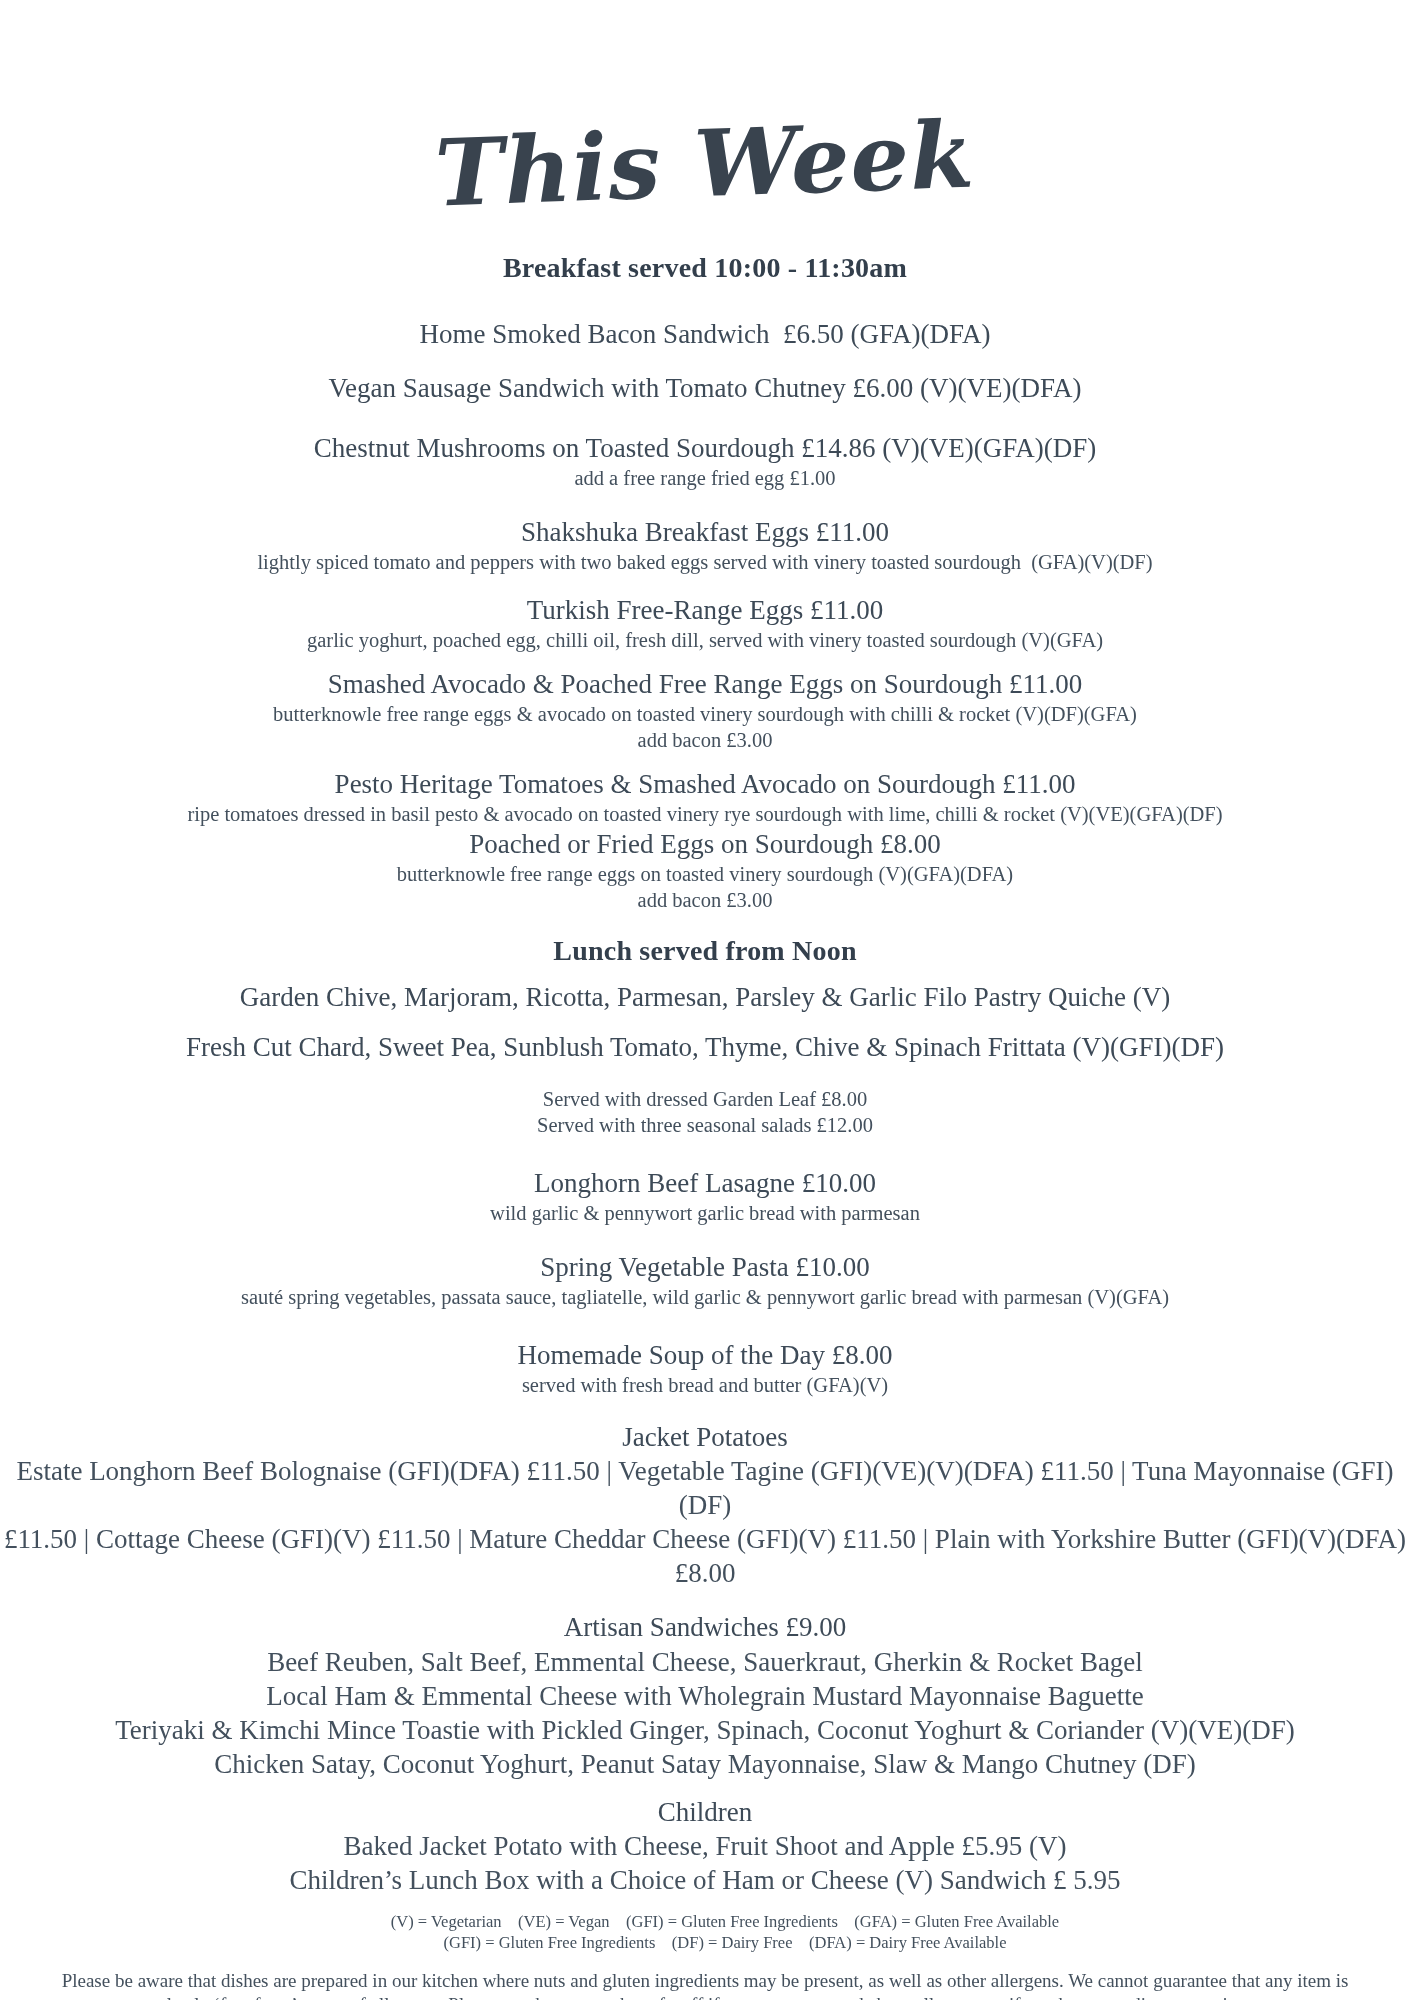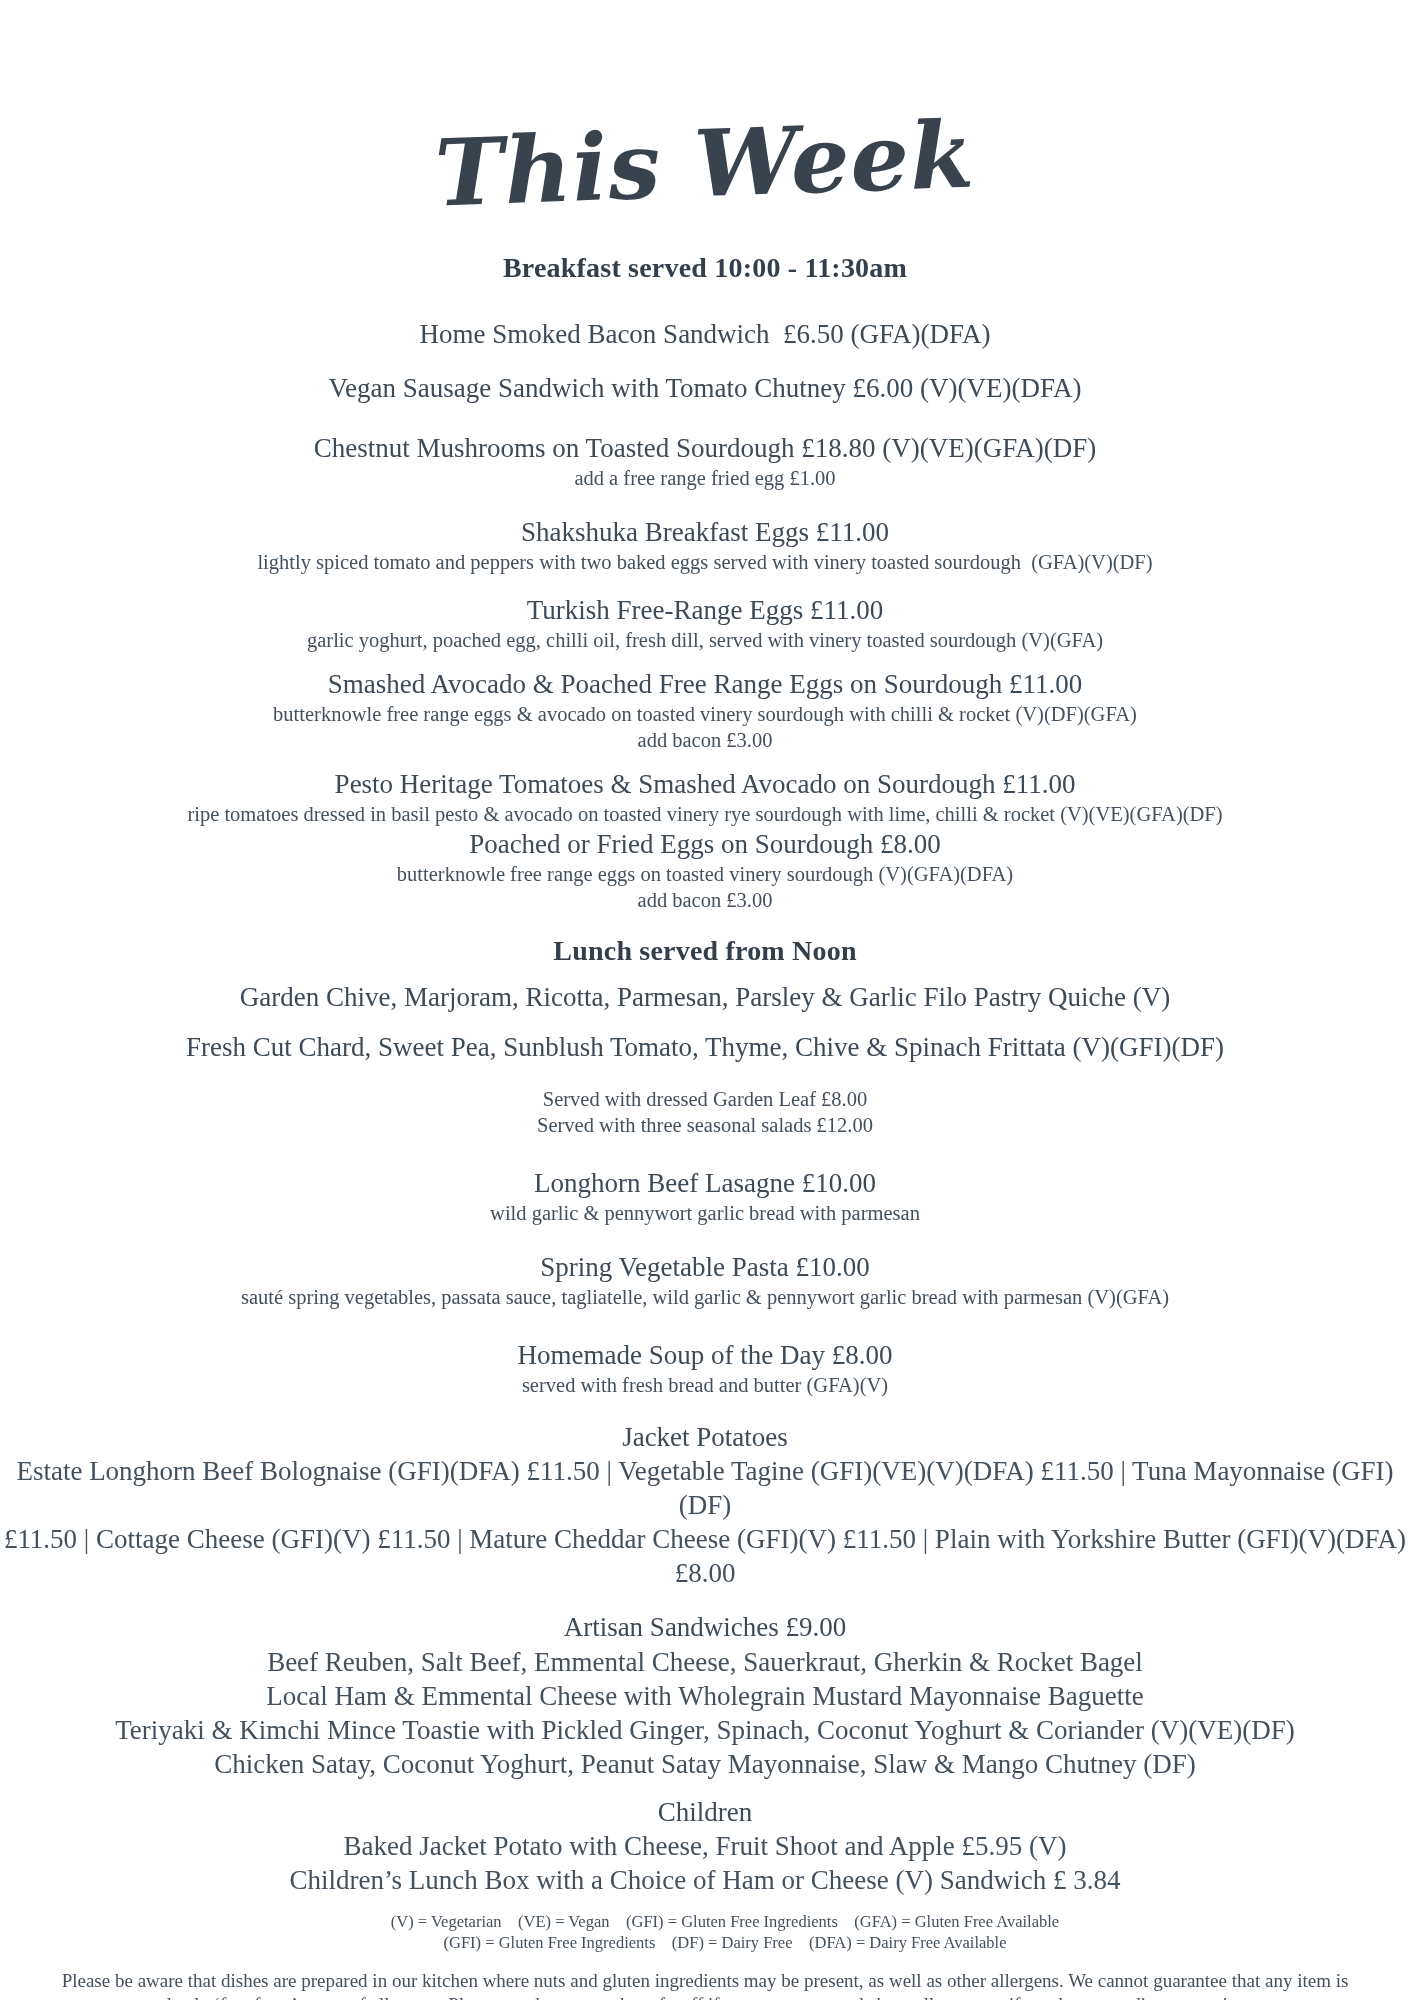--- a/index.html
+++ b/index.html
@@ -87,21 +87,21 @@
 
   <div class="entry" style="margin-top:32px">
     <div class="item-name">Home Smoked Bacon Sandwich  £6.50 (GFA)(DFA)</div>
   </div>
 
   <div class="entry" style="margin-top:20px">
     <div class="item-name">Vegan Sausage Sandwich with Tomato Chutney £6.00 (V)(VE)(DFA)</div>
   </div>
 
   <div class="entry" style="margin-top:26px">
-    <div class="item-name">Chestnut Mushrooms on Toasted Sourdough £18.80 (V)(VE)(GFA)(DF)</div>
+    <div class="item-name">Chestnut Mushrooms on Toasted Sourdough £14.86 (V)(VE)(GFA)(DF)</div>
     <div class="item-note">add a free range fried egg £1.00</div>
   </div>
 
   <div class="entry" style="margin-top:24px">
     <div class="item-name">Shakshuka Breakfast Eggs £11.00</div>
     <div class="item-desc">lightly spiced tomato and peppers with two baked eggs served with vinery toasted sourdough  (GFA)(V)(DF)</div>
   </div>
 
   <div class="entry" style="margin-top:18px">
     <div class="item-name">Turkish Free-Range Eggs £11.00</div>
@@ -165,21 +165,21 @@
     <div class="item-name">Artisan Sandwiches £9.00</div>
     <div class="small-line">Beef Reuben, Salt Beef, Emmental Cheese, Sauerkraut, Gherkin &amp; Rocket Bagel</div>
     <div class="small-line">Local Ham &amp; Emmental Cheese with Wholegrain Mustard Mayonnaise Baguette</div>
     <div class="small-line">Teriyaki &amp; Kimchi Mince Toastie with Pickled Ginger, Spinach, Coconut Yoghurt &amp; Coriander (V)(VE)(DF)</div>
     <div class="small-line">Chicken Satay, Coconut Yoghurt, Peanut Satay Mayonnaise, Slaw &amp; Mango Chutney (DF)</div>
   </div>
 
   <div class="entry" style="margin-top:14px">
     <div class="item-name">Children</div>
     <div class="small-line">Baked Jacket Potato with Cheese, Fruit Shoot and Apple £5.95 (V)</div>
-    <div class="small-line">Children’s Lunch Box with a Choice of Ham or Cheese (V) Sandwich £ 3.84</div>
+    <div class="small-line">Children’s Lunch Box with a Choice of Ham or Cheese (V) Sandwich £ 5.95</div>
   </div>
 
   <div class="entry" style="margin-top:14px">
     <div class="legend-line">(V) = Vegetarian    (VE) = Vegan    (GFI) = Gluten Free Ingredients    (GFA) = Gluten Free Available</div>
     <div class="legend-line">(GFI) = Gluten Free Ingredients    (DF) = Dairy Free    (DFA) = Dairy Free Available</div>
   </div>
 
   <div class="notice entry" style="margin-top:16px">Please be aware that dishes are prepared in our kitchen where nuts and gluten ingredients may be present, as well as other allergens. We cannot guarantee that any item is completely ‘free from’ traces of allergens. Please speak to a member of staff if you are concerned about allergens or if you have any dietary requirement.</div>
 
 </div>

